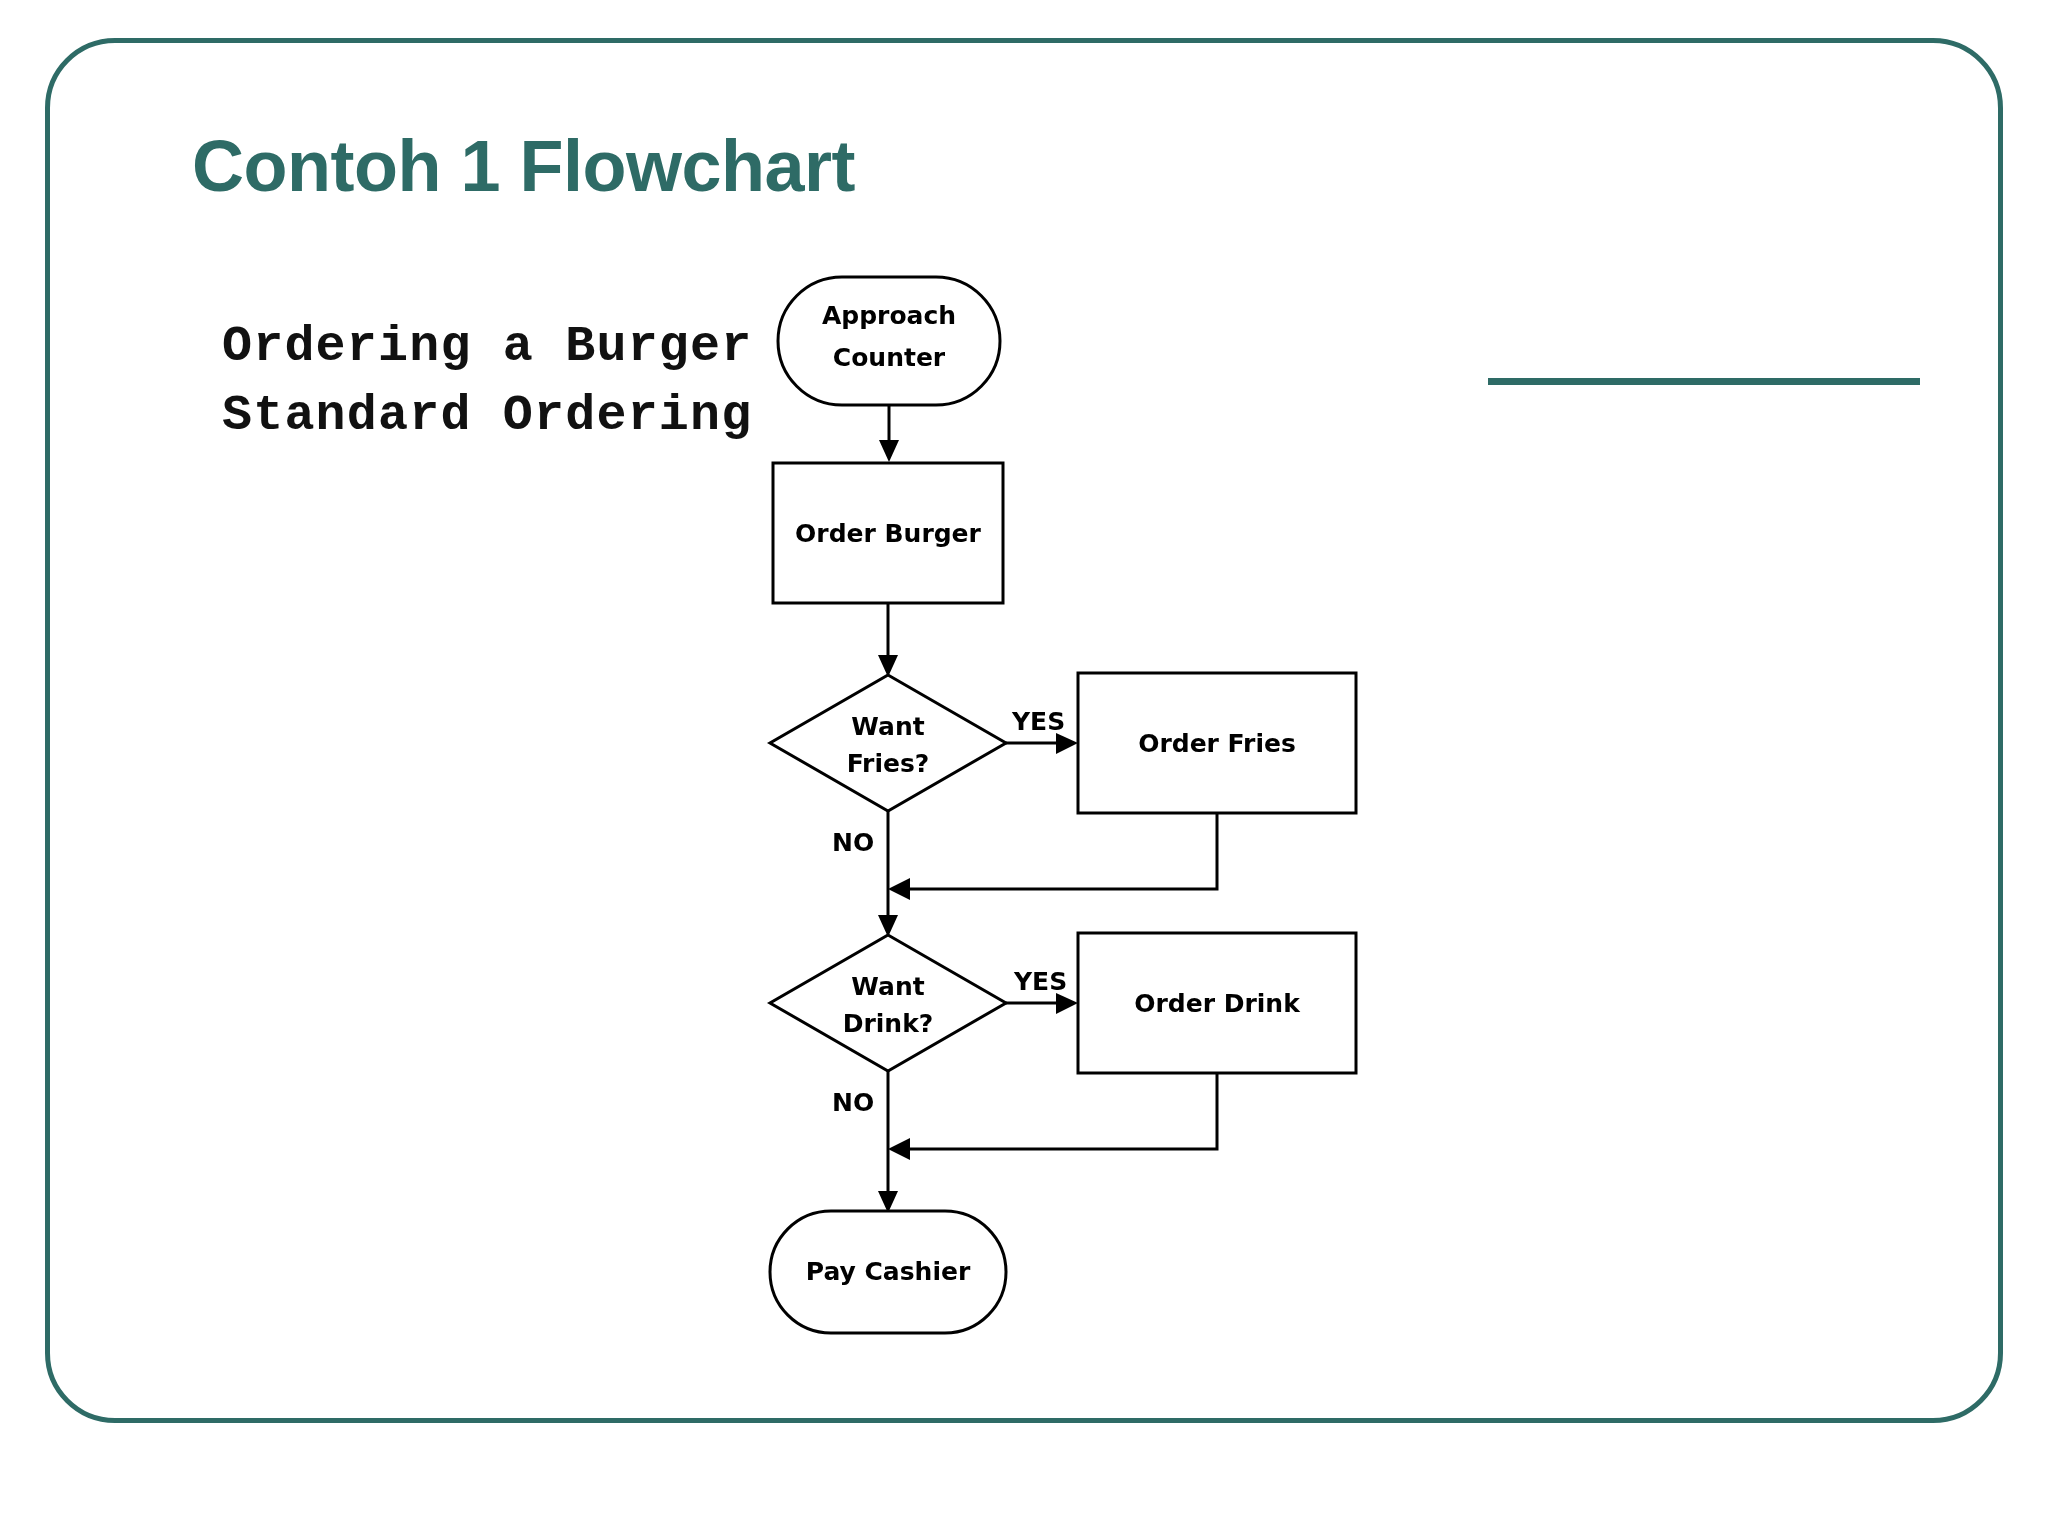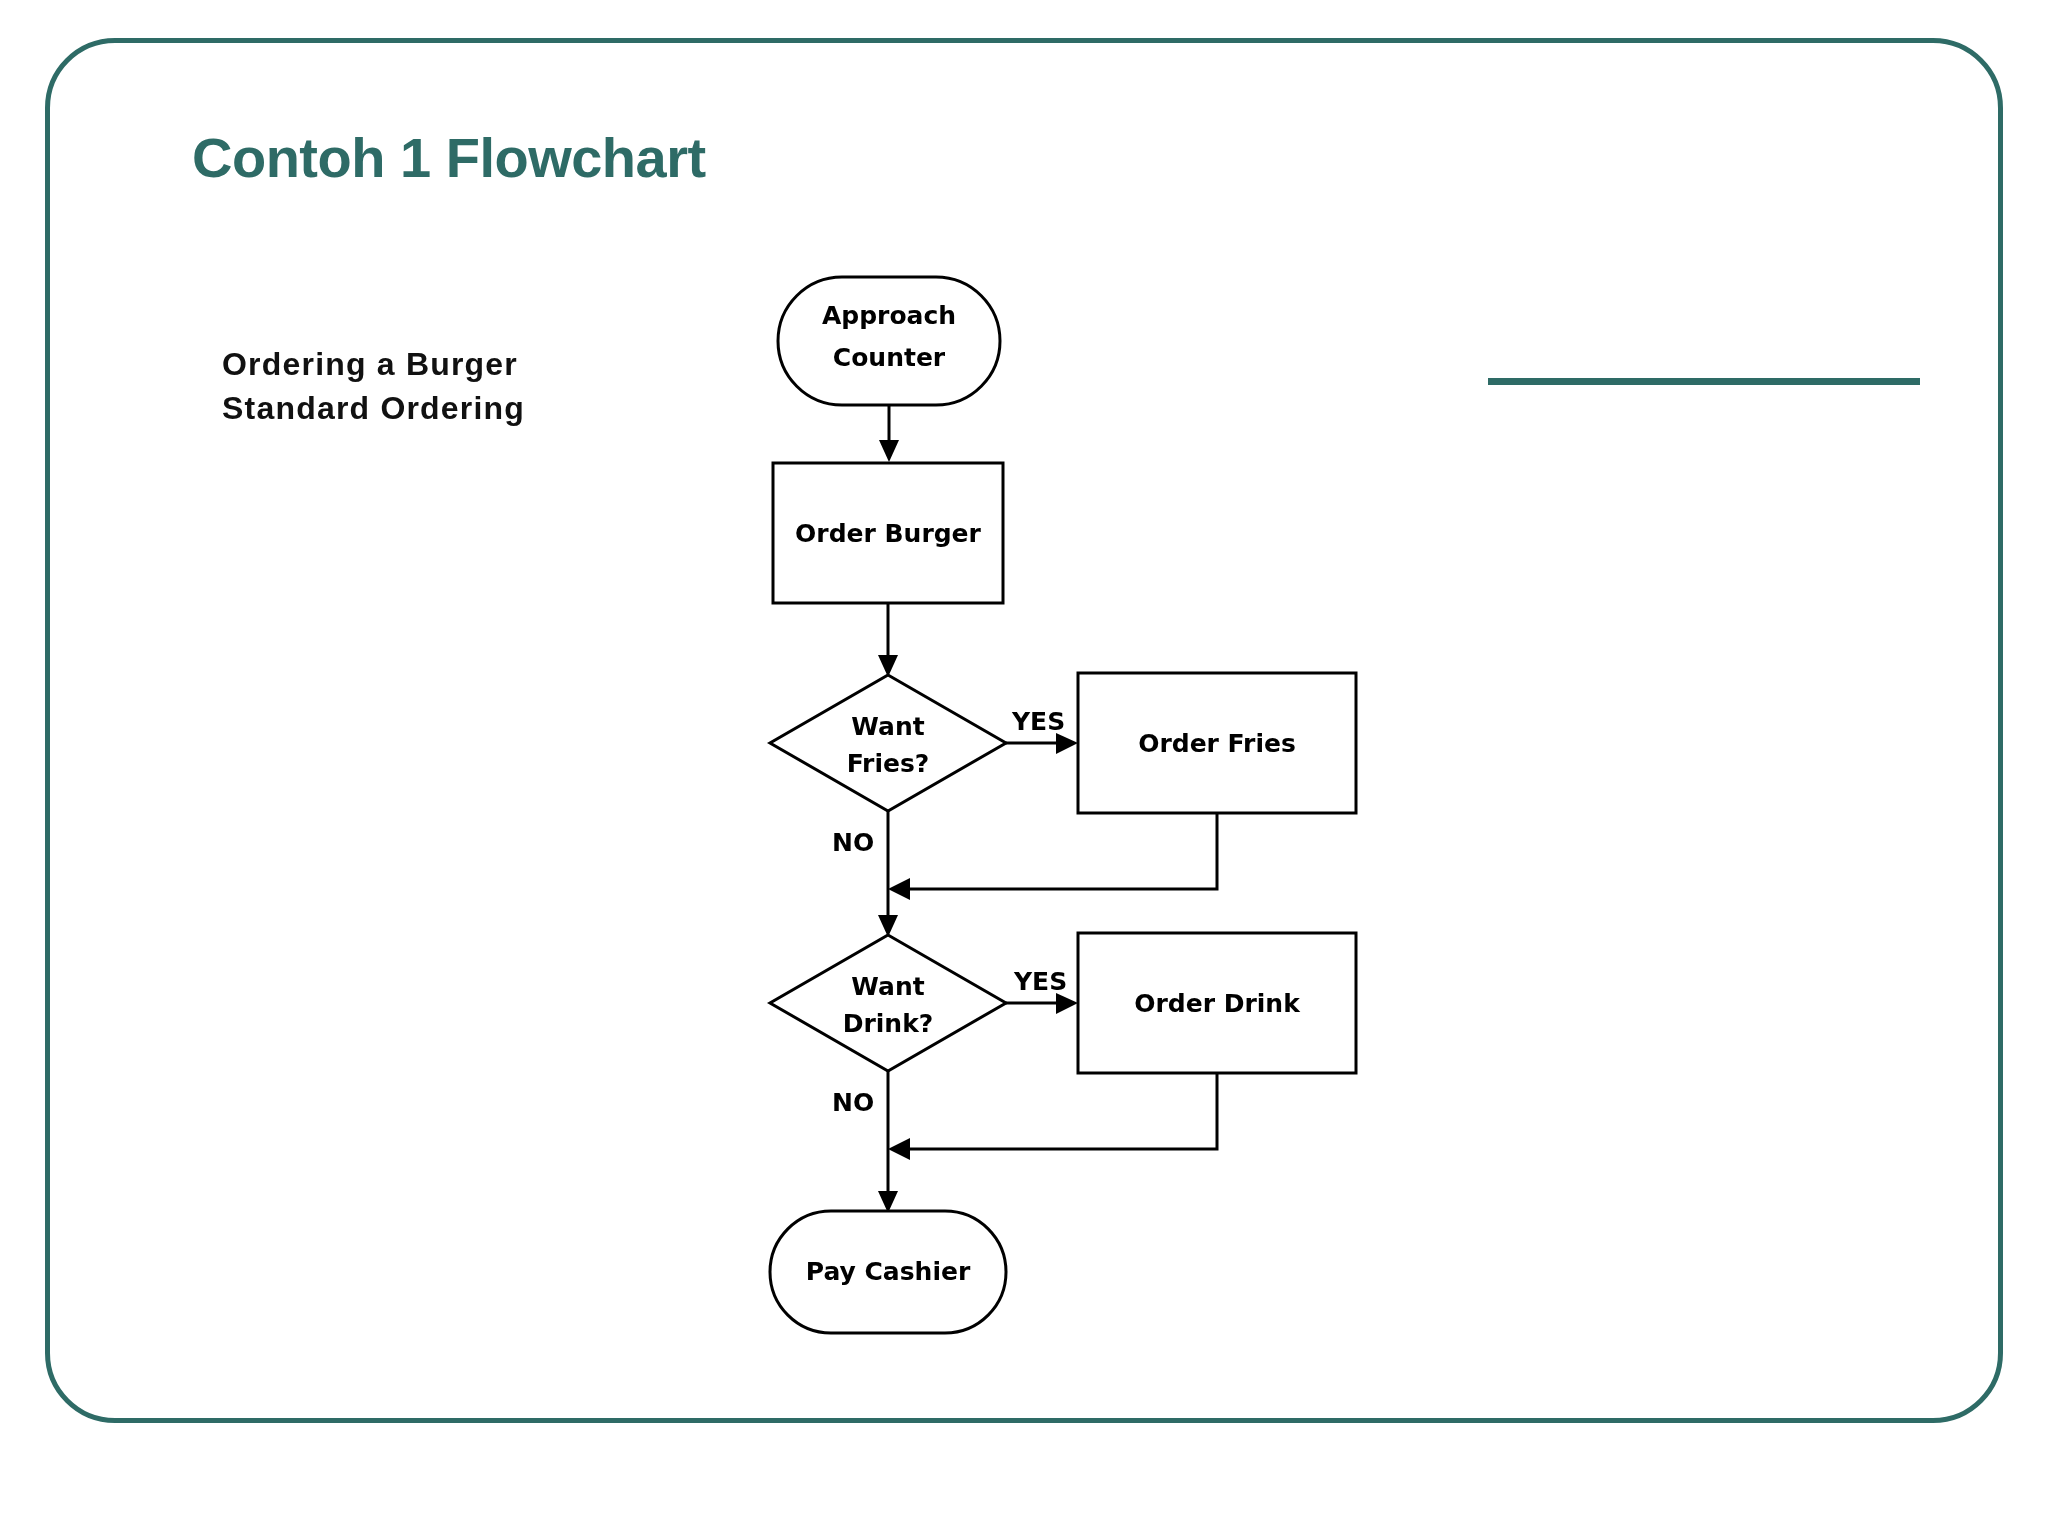--- a/index.html
+++ b/index.html
@@ -32,21 +32,21 @@
     border-radius: 70px;
     box-sizing: border-box;
     background: transparent;
   }
 
   
   .slide-title {
     position: absolute;
     left: 192px;
     top: 130px;
-    font-size: 56px;
+    font-size: 72px;
     font-weight: bold;
     color: #2E6B66;
     letter-spacing: -0.5px;
     white-space: nowrap;
     line-height: 1;
   }
 
   
   .title-rule {
     position: absolute;
@@ -54,23 +54,23 @@
     top: 378px;
     width: 432px;
     height: 7px;
     background: #2E6B66;
   }
 
   
   .caption {
     position: absolute;
     left: 222px;
-    top: 342px;
-    font-family: Liberation Sans, sans-serif;
-    font-size: 32px;
+    top: 312px;
+    font-family: Liberation Mono, monospace;
+    font-size: 50px;
     font-weight: bold;
     color: #111111;
     line-height: 1.38;
     letter-spacing: 1.2px;
     white-space: nowrap;
   }
 
   
   .flow-canvas {
     position: absolute;

